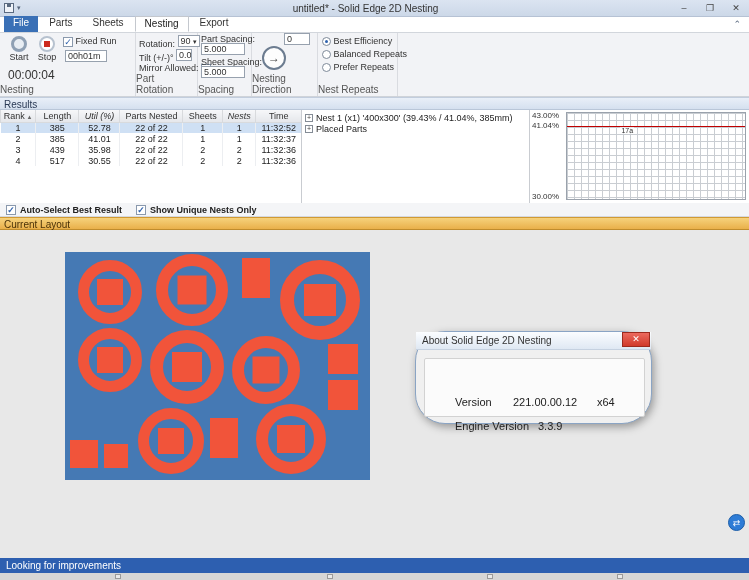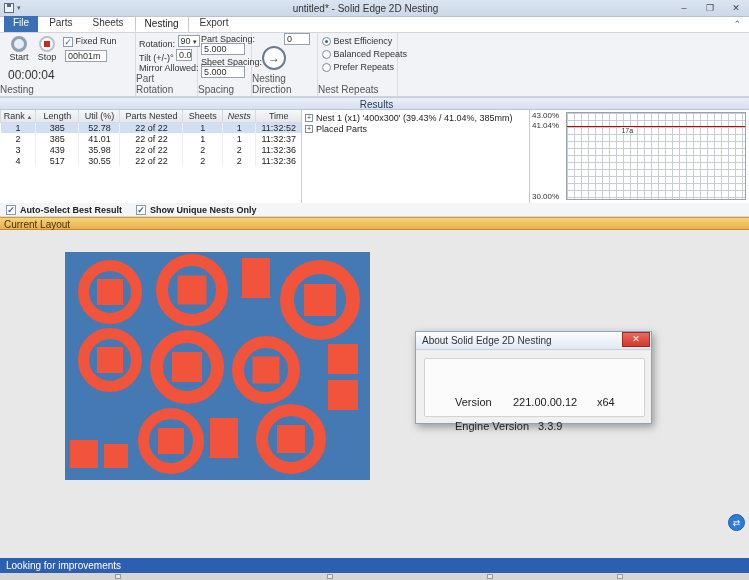--- a/index.html
+++ b/index.html
@@ -45,21 +45,21 @@
   .stop-ico:before { content:""; position:absolute; left:3px; top:3px; width:6px; height:6px; background:#cc2a1e; }
   .dir-circle { width:24px; height:24px; border:2px solid #6c7c90; border-radius:50%;
     text-align:center; line-height:20px; font-size:12px; color:#444; background:#fdfdfd; }
   .cost-ico { width:18px; height:16px; margin:0 auto; background:linear-gradient(#f5d97c,#dfae3a);
     border:1px solid #a8842c; position:relative; }
   .cost-ico:before { content:""; position:absolute; left:3px; top:3px; width:11px; height:3px; background:#fff7dd; border:1px solid #a8842c; }
   .rrow { position:absolute; white-space:nowrap; }
   
   .panel-hdr { position:absolute; left:0; width:749px; height:13px; font-size:10px; line-height:13px; padding-left:4px; }
   .results-hdr { top:97px; background:linear-gradient(#e9eff8,#d5e0ef); border-top:1px solid #c2cddd;
-    border-bottom:1px solid #b9c6d8; color:#2a3a55;text-align:center; }
+    border-bottom:1px solid #b9c6d8; color:#2a3a55; }
   .results-body { position:absolute; left:0; top:110px; width:749px; height:93px; background:#fff; }
   .table-pane { position:absolute; left:0; top:0; width:302px; height:93px; border-right:1px solid #c9ccd1; overflow:hidden; }
   .rtable { border-collapse:collapse; width:302px; font-size:9px; }
   .rtable th { background:linear-gradient(#f6f7f9,#e5e7eb); border:1px solid #d8dadd; border-top:none;
     font-weight:normal; height:12px; padding:0 1px; color:#333; }
   .rtable td { border-right:1px solid #eceef1; height:11px; text-align:center; padding:0 1px; color:#222; }
   .rtable tr.sel td { background:#cfe0f4; }
   .sort-arrow { font-size:6px; color:#666; }
   .tree-pane { position:absolute; left:302px; top:0; width:228px; height:93px; border-right:1px solid #c9ccd1;
     font-size:9px; padding:2px 0 0 3px; }
@@ -201,21 +201,21 @@
 
 <div class="panel-hdr results-hdr">Results</div>
 
 <div class="results-body">
   <div class="table-pane">
     <table class="rtable">
       <thead>
           <tr id="rt-head">
             <th style="width: 36px;">Rank<span class="sort-arrow"> ▲</span></th>
             <th style="width: 44px;">Length</th>
-            <th style="width: 42px;">Util (%)</th>
+            <th style="width: 42px; font-style: italic;">Util (%)</th>
             <th style="width: 65px;">Parts Nested</th>
             <th style="width: 40px;">Sheets</th>
             <th style="width: 34px; font-style: italic;">Nests</th>
             <th style="width: 46px;">Time</th>
           </tr>
         </thead>
       <tbody id="rt-body">
           <tr class="sel">
             <td>1</td>
             <td>385</td>
@@ -317,21 +317,21 @@
       </div>
       <div class="part-rect" style="left: 177px; top: 6px; width: 28px; height: 40px; background: rgb(241, 84, 58);"></div>
       <div class="part-rect" style="left: 263px; top: 92px; width: 30px; height: 30px; background: rgb(241, 84, 58);"></div>
       <div class="part-rect" style="left: 263px; top: 128px; width: 30px; height: 30px; background: rgb(241, 84, 58);"></div>
       <div class="part-rect" style="left: 5px; top: 188px; width: 28px; height: 28px; background: rgb(241, 84, 58);"></div>
       <div class="part-rect" style="left: 39px; top: 192px; width: 24px; height: 24px; background: rgb(241, 84, 58);"></div>
       <div class="part-rect" style="left: 145px; top: 166px; width: 28px; height: 40px; background: rgb(241, 84, 58);"></div>
     </div>
   <div class="fit-btn">⇄</div>
 
-  <div class="dialog" style="left:415px;top:101px;">
+  <div class="dialog" style="left:415px;top:101px;border-radius:30px;">
     <div class="dlg-title">
       <span>About Solid Edge 2D Nesting</span>
       <span class="dlg-close">✕</span>
     </div>
     <div class="dlg-panel">
       <span class="dlg-row" style="left:30px;top:9px;">Version</span>
       <span class="dlg-row" style="left:88px;top:9px;">221.00.00.12</span>
       <span class="dlg-row" style="left:172px;top:9px;">x64</span>
       <span class="dlg-row" style="left:30px;top:33px;">Engine Version</span>
       <span class="dlg-row" style="left:113px;top:33px;">3.3.9</span>

